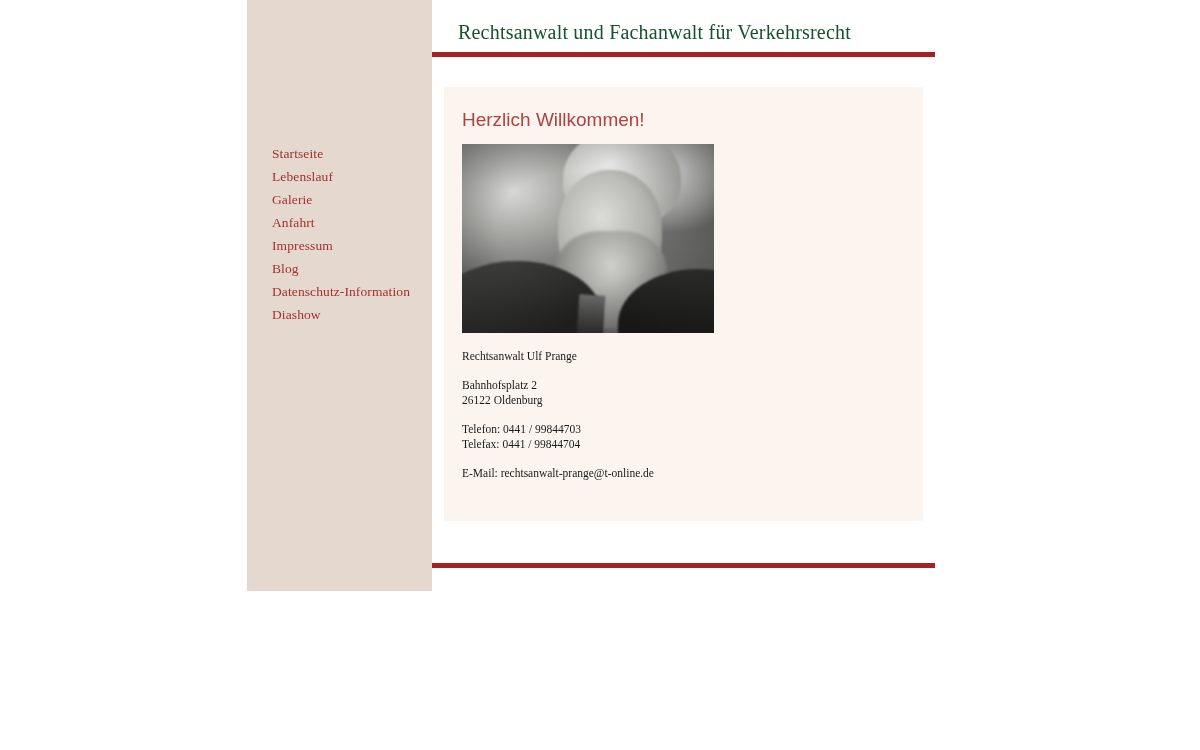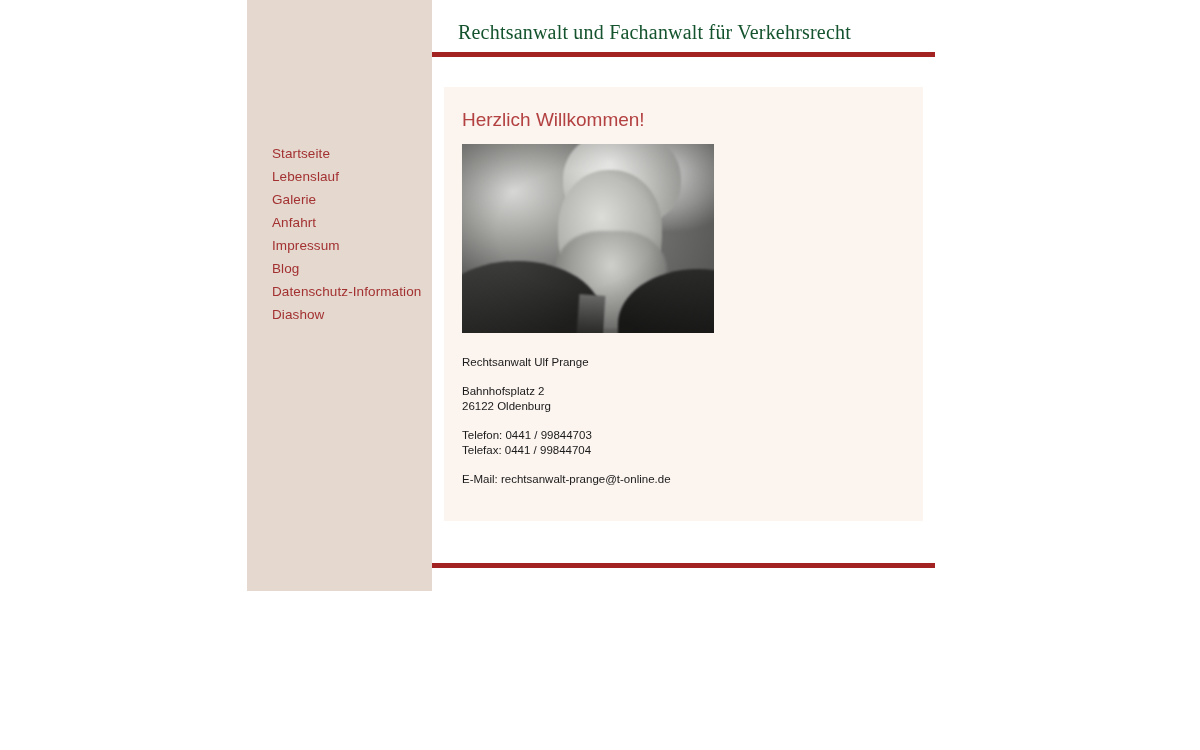--- a/index.html
+++ b/index.html
@@ -32,21 +32,21 @@
 
   .nav {
     position: absolute;
     left: 25px;
     top: 142px;
     width: 160px;
   }
 
   .nav-item {
     display: block;
-    font-family: Liberation Sans, sans-serif;
+    font-family: Liberation Serif, serif;
     font-size: 13.5px;
     color: #a33131;
     text-decoration: none;
     line-height: 23px;
     margin-bottom: 0px;
     letter-spacing: 0.1px;
     cursor: pointer;
   }
 
   
@@ -202,21 +202,22 @@
   .text-block {
     position: absolute;
     left: 18px;
     top: 258px;
     width: 430px;
     font-size: 11.5px;
     color: #1a1a1a;
     line-height: 15.5px;
   }
   .text-block p {
-    margin: 10px 0 13px 0;
+    margin: 4px 0 13px 0;
+    font-family: Liberation Serif, serif;
   }
   .text-block p:last-child {
     margin-bottom: 0;
   }
   .line {
     display: block;
   }
 </style>
 </head>
 <body>

